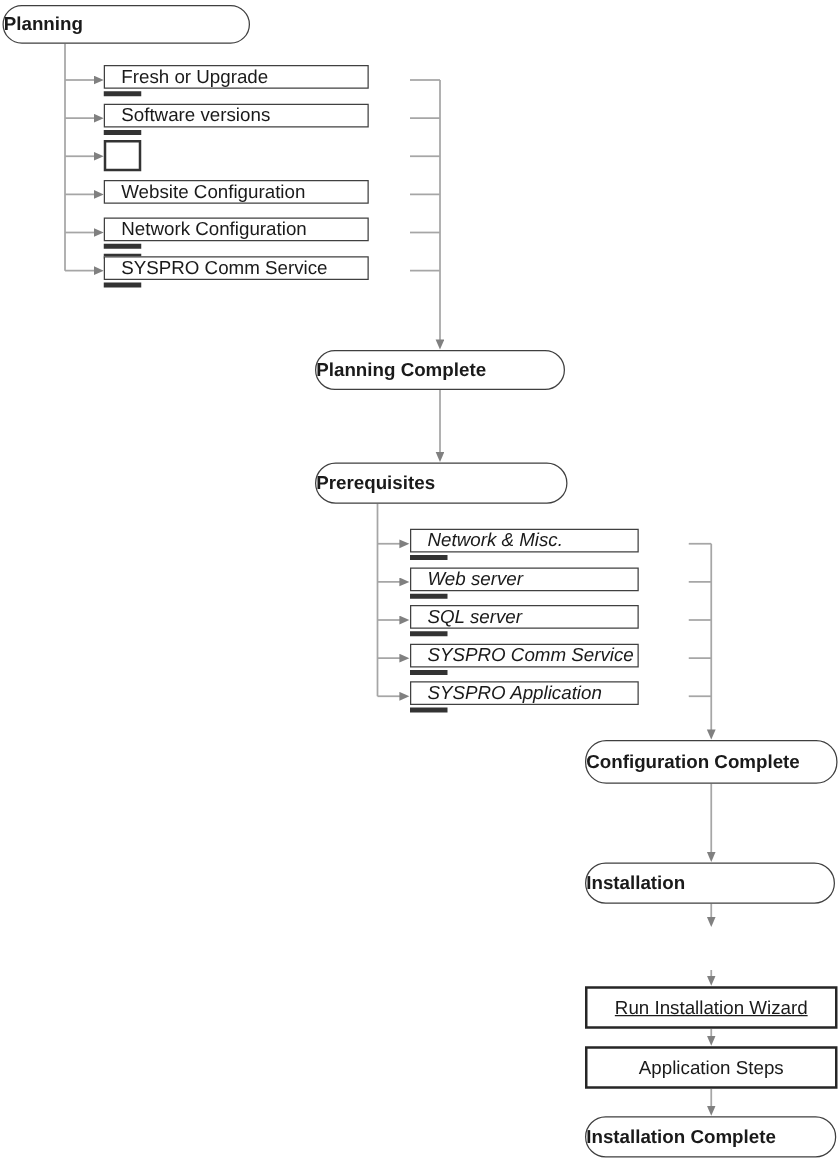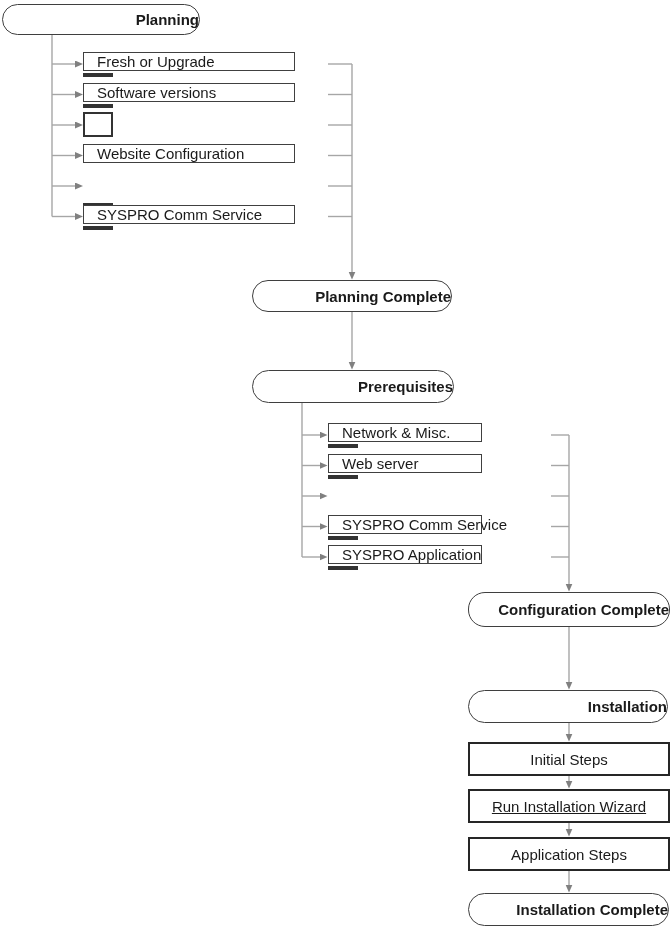--- a/index.html
+++ b/index.html
@@ -5,32 +5,32 @@
   html, body { margin:0; padding:0; background:#ffffff; }
   .canvas {
     position:relative; width:671px; height:931px; background:#ffffff;
     font-family:"Liberation Sans", sans-serif; color:#1a1a1a; overflow:hidden;
   }
   svg.connectors { position:absolute; left:0; top:0; width:671px; height:931px; }
 
   .stadium {
     position:absolute; box-sizing:border-box; background:#fff;
     border:1.5px solid #3f3f3f; border-radius:17px;
-    display:flex; align-items:center; justify-content:flex-end;
+    display:flex; align-items:center; justify-content:flex-start;
     font-size:15px; font-weight:700; white-space:nowrap;
   }
 
   .row { position:absolute; display:flex; gap:3px; height:24px;flex-direction:column; }
   .row .label {
     box-sizing:border-box; height:24px; background:#fff;
     border:1.5px solid #404040; display:flex; align-items:center;
     padding-left:13px; font-size:15px; white-space:nowrap;
   }
   .row.planning-row .label { width:212px; }
-  .row.prereq-row   .label { width:154px; }
+  .row.prereq-row   .label { width:183px;font-style:italic; }
   .row .check {
     box-sizing:border-box; width:30px; height:26px; margin-top:-1px;
     background:#fff; border:2px solid #333333;
   }
 
   .stepbox {
     position:absolute; box-sizing:border-box; background:#fff;
     border:2px solid #262626; display:flex; align-items:center; justify-content:center;
     font-size:15px; white-space:nowrap;
   }
@@ -100,20 +100,24 @@
     <div class="label">Software versions</div>
     <div class="check"></div>
   </div>
   <div class="row planning-row" style="left:83px; top:113px;">
     <div class="check"></div>
   </div>
   <div class="row planning-row" style="left:83px; top:143.5px;gap:41px;">
     <div class="label">Website Configuration</div>
     <div class="check"></div>
   </div>
+  <div class="row planning-row" style="left:83px; top:174px;">
+    <div class="label">Network Configuration</div>
+    <div class="check"></div>
+  </div>
   <div class="row planning-row" style="left:83px; top:204.5px;">
     <div class="label">SYSPRO Comm Service</div>
     <div class="check"></div>
   </div>
 
   <div class="stadium" style="left:252px; top:370px; width:202px; height:33px;">
     <span>Prerequisites</span>
   </div>
 
   <div class="stadium" style="left:252px; top:280px; width:200px; height:32px;">
@@ -121,40 +125,41 @@
   </div>
 
   <div class="row prereq-row" style="left:328px; top:423px;">
     <div class="label">Network &amp; Misc.</div>
     <div class="check"></div>
   </div>
   <div class="row prereq-row" style="left:328px; top:453.5px;">
     <div class="label">Web server</div>
     <div class="check"></div>
   </div>
+  <div class="row prereq-row" style="left:328px; top:484px;">
+    <div class="label">SQL server</div>
+    <div class="check"></div>
+  </div>
   <div class="row prereq-row" style="left:328px; top:514.5px;">
     <div class="label">SYSPRO Comm Service</div>
     <div class="check"></div>
   </div>
   <div class="row prereq-row" style="left:328px; top:545px;">
     <div class="label">SYSPRO Application</div>
     <div class="check"></div>
   </div>
 
   <div class="stadium" style="left:468px; top:592px; width:202px; height:35px;">
     <span>Configuration Complete</span>
   </div>
 
   <div class="stadium" style="left:468px; top:690px; width:200px; height:33px;">
     <span>Installation</span>
   </div>
 
-  <div class="stepbox" style="left:468px; top:742px; width:202px; height:34px;">
-    <span>Initial Steps</span>
-  </div>
   <div class="stepbox" style="left:468px; top:789px; width:202px; height:34px;text-decoration:underline;">
     <span>Run Installation Wizard</span>
   </div>
   <div class="stepbox" style="left:468px; top:837px; width:202px; height:34px;">
     <span>Application Steps</span>
   </div>
 
   <div class="stadium" style="left:468px; top:893px; width:201px; height:33px;">
     <span>Installation Complete</span>
   </div>

